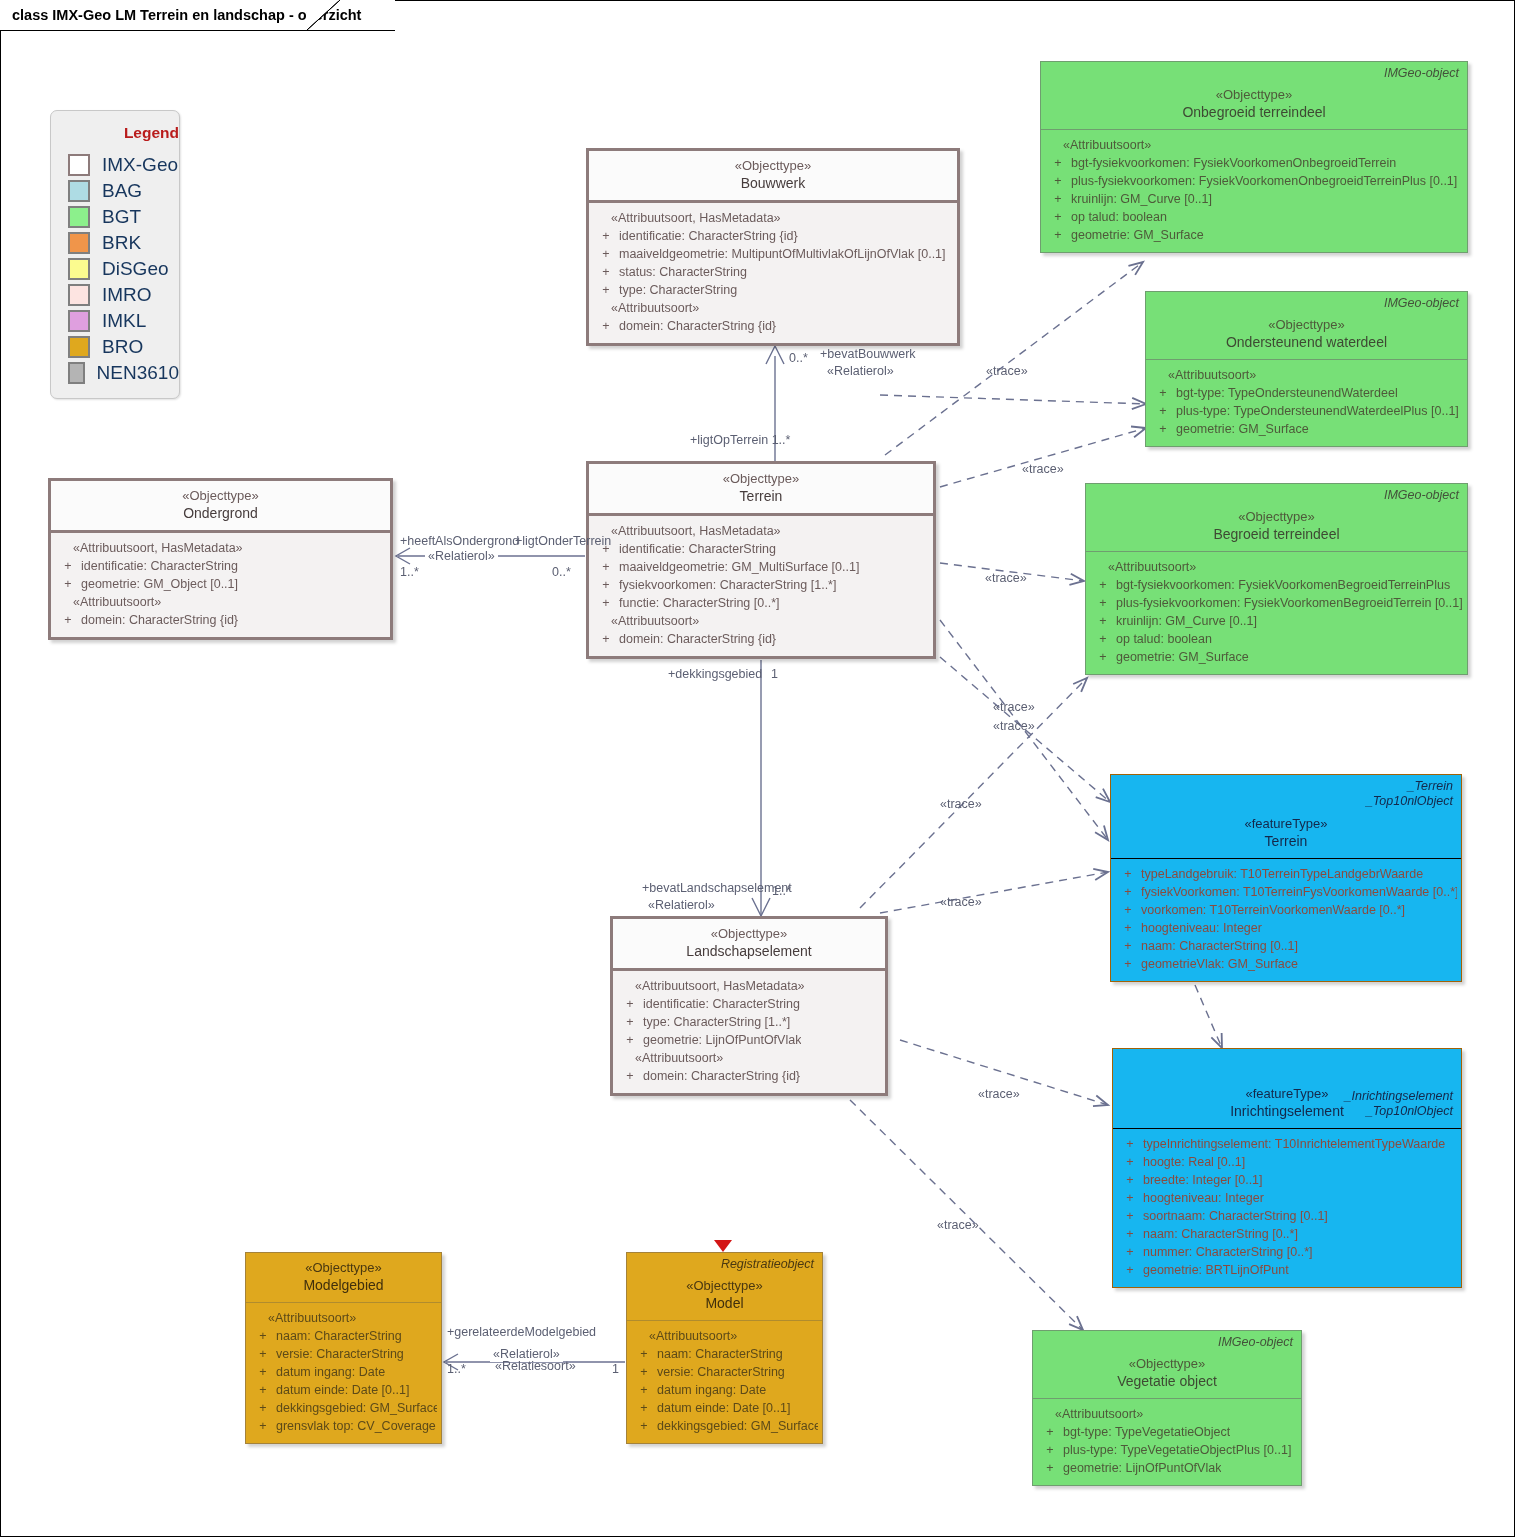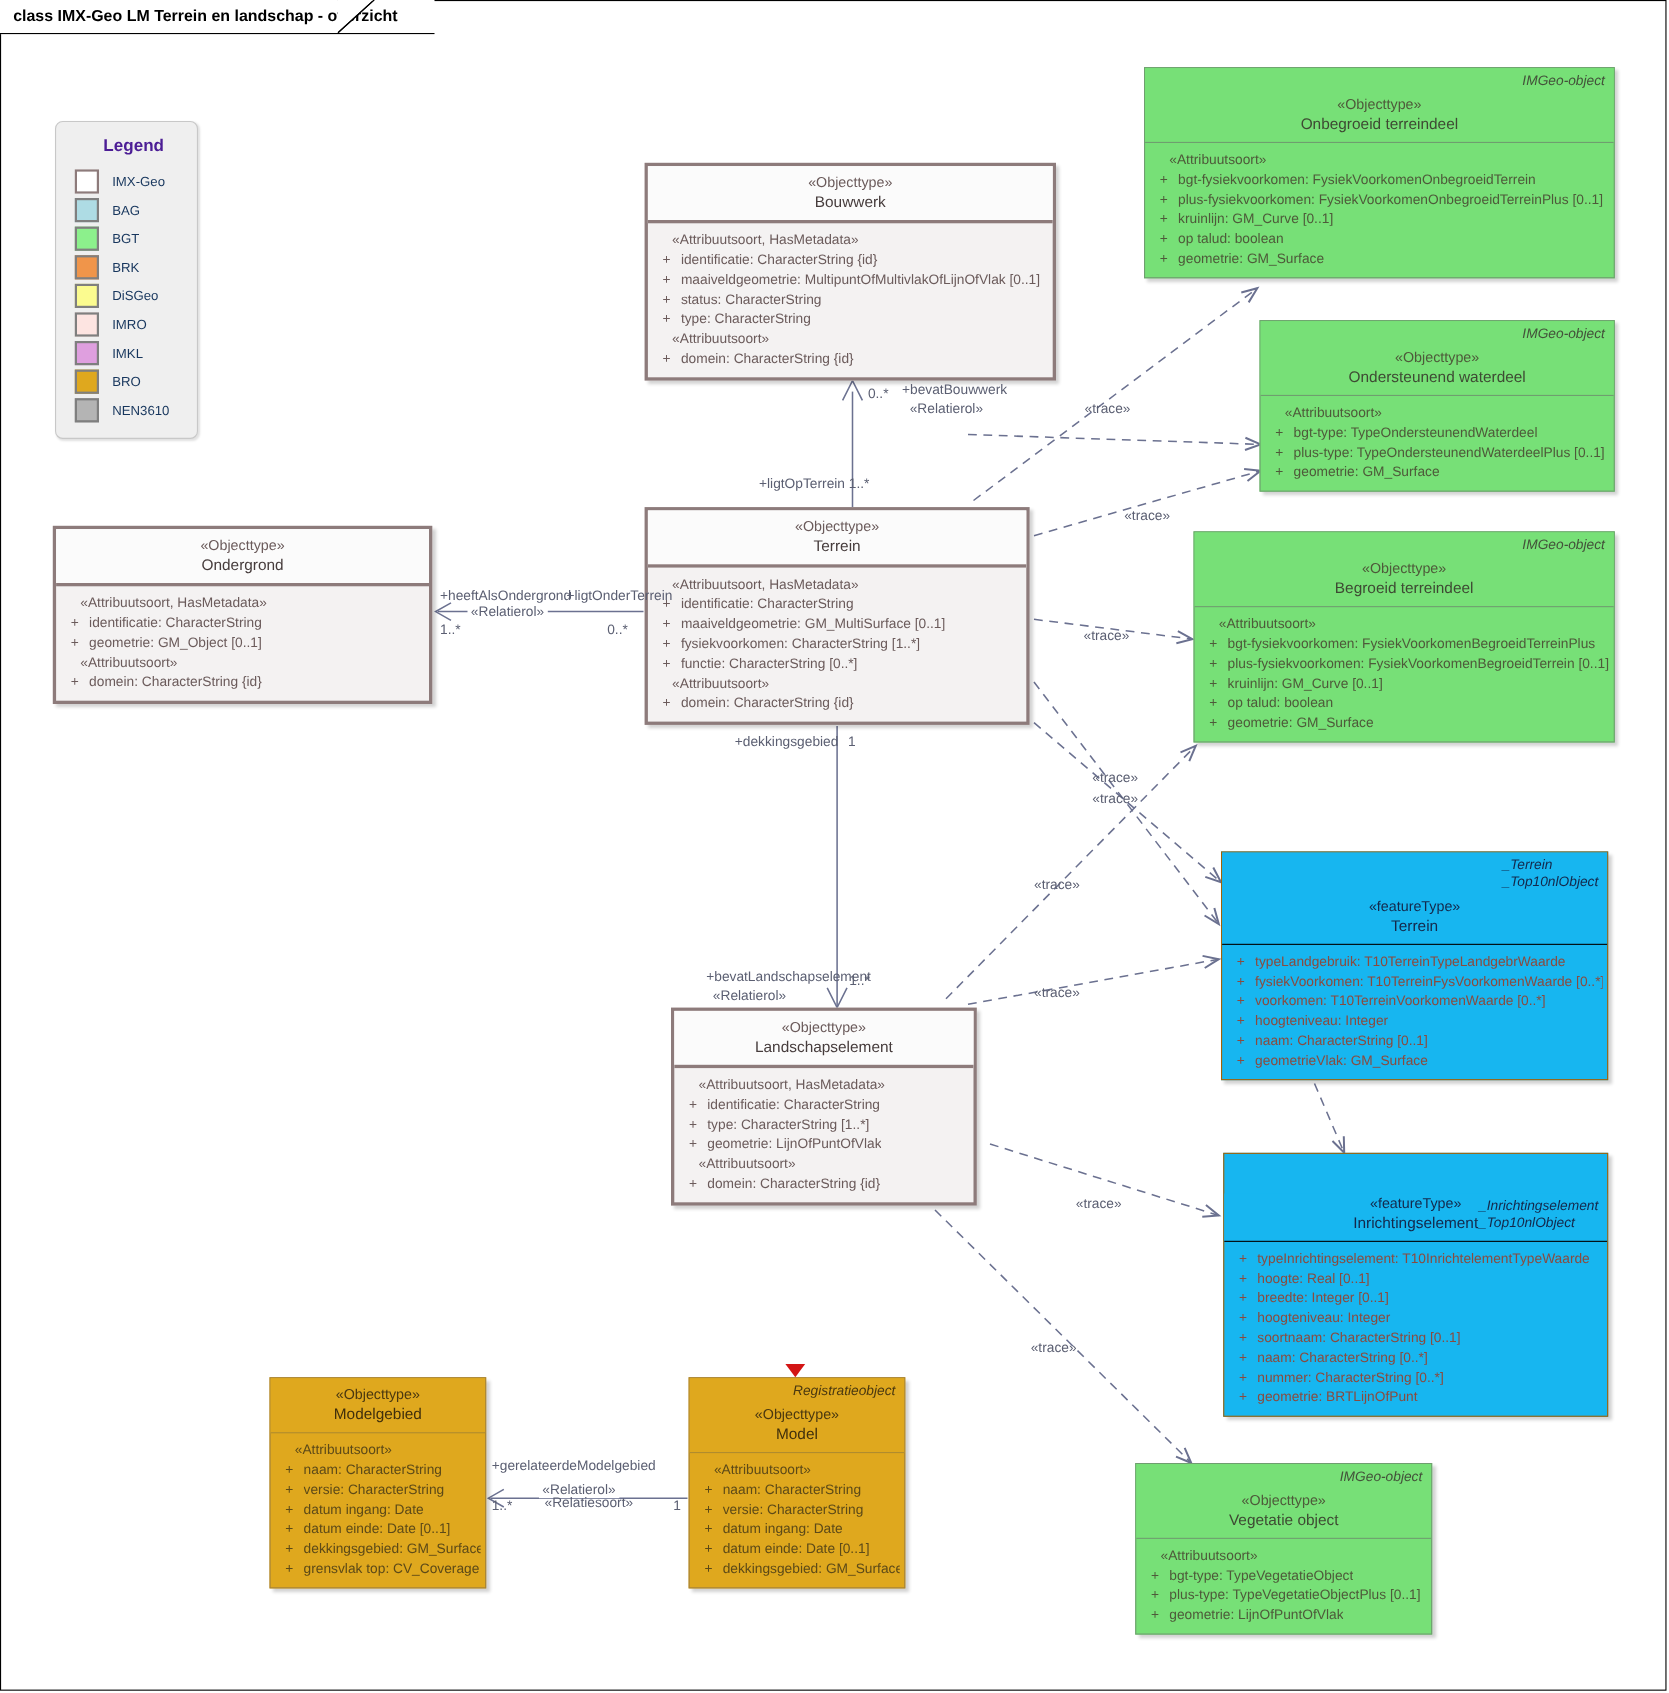--- a/index.html
+++ b/index.html
@@ -32,39 +32,39 @@
 
   
   #legend{
     position:absolute;left:50px;top:110px;width:128px;
     background:#efefef;border:1px solid #c8c8c8;border-radius:7px;
     padding:10px 0 12px 0;
     box-shadow:1px 1px 2px rgba(0,0,0,.12);
     z-index:30;
   }
   #legend h4{
-    margin:3px 0 10px 13px;text-align:center;
-    font-size:15.5px;font-weight:bold;color:#4c1d95;
+    margin:3px 0 10px 13px;text-align:right;
+    font-size:15.5px;font-weight:bold;color:#b91c1c;
   }
   .lg-row{display:flex;align-items:center;height:26px;padding-left:17px;}
   .lg-sw{width:22px;height:22px;border:2px solid #7f7f7f;box-sizing:border-box;}
-  .lg-lbl{margin-left:12px;font-size:12px;color:#17365d;}
+  .lg-lbl{margin-left:12px;font-size:19px;color:#17365d;}
 
   
   #wires{position:absolute;left:0;top:0;width:1517px;height:1539px;z-index:5;}
 
   
   .cls{
     position:absolute;box-sizing:border-box;z-index:20;
     box-shadow:3px 3px 3px rgba(0,0,0,.18);
   }
   .cls .hd{box-sizing:border-box;padding:6px 8px 8px 8px;text-align:center;position:relative;}
   .cls .stereo{font-size:13px;line-height:17px;}
   .cls .nm{font-size:14px;font-weight:normal;line-height:18px;}
-  .cls .tag{position:absolute;right:8px;font-style:italic;font-size:12.5px;line-height:15px;text-align:left;}
+  .cls .tag{position:absolute;right:8px;font-style:italic;font-size:12.5px;line-height:15px;text-align:right;}
   .cls .body{box-sizing:border-box;padding:6px 4px 8px 4px;}
   .cls .grp{font-size:12.5px;line-height:18px;padding-left:18px;}
   .attr{display:flex;font-size:12.5px;line-height:18px;}
   .attr .vis{width:26px;text-align:center;flex:none;}
   .attr .txt{white-space:nowrap;overflow:hidden;}
 
   
   .imx{background:#f4f2f2;border:3px solid #8d7b7b;color:#5b4f4f;}
   .imx .hd{background:#fbfbfb;border-bottom:3px solid #8d7b7b;}
   .imx .nm{color:#463c3c;}

